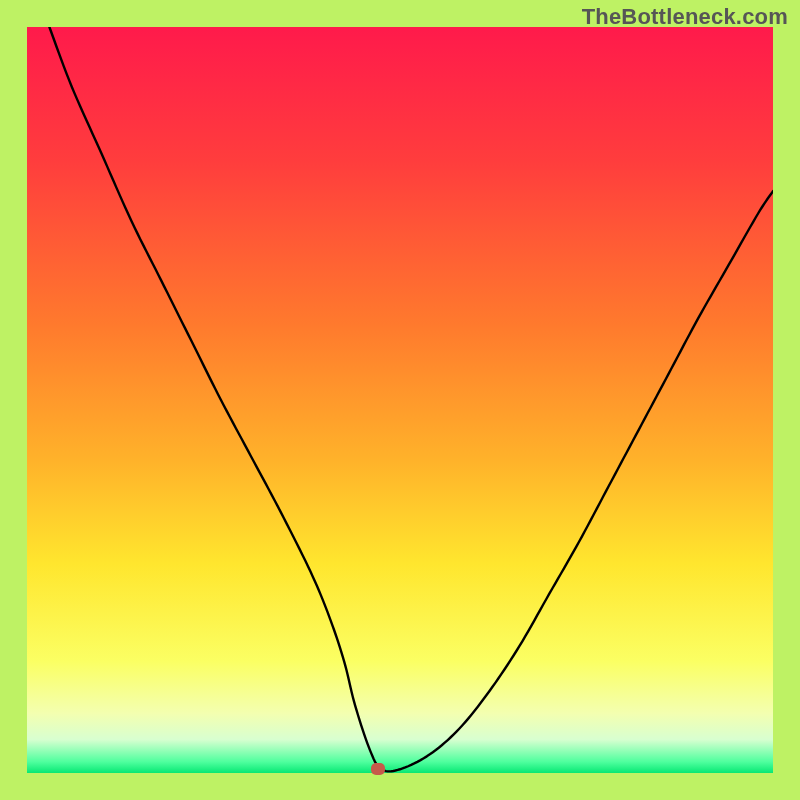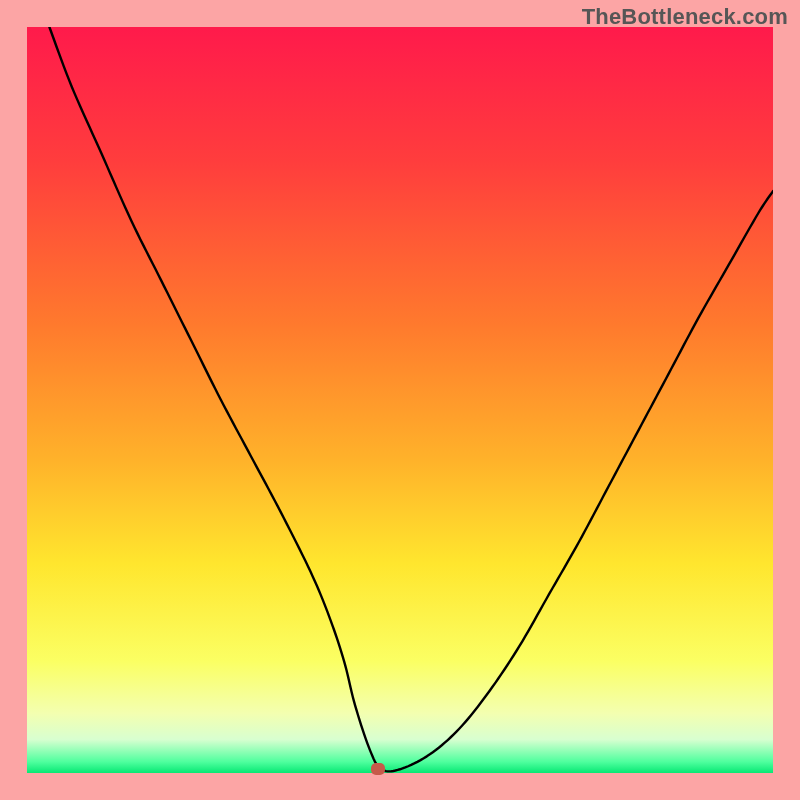--- a/index.html
+++ b/index.html
@@ -9,21 +9,21 @@
     height: 800px;
     background: #000;
     overflow: hidden;
   }
   .frame {
     position: absolute;
     left: 0;
     top: 0;
     width: 800px;
     height: 800px;
-    background: #fca5a5;
+    background: #bef264;
   }
   .plot {
     position: absolute;
     left: 27px;
     top: 27px;
     width: 746px;
     height: 746px;
     
   }
   .watermark {

